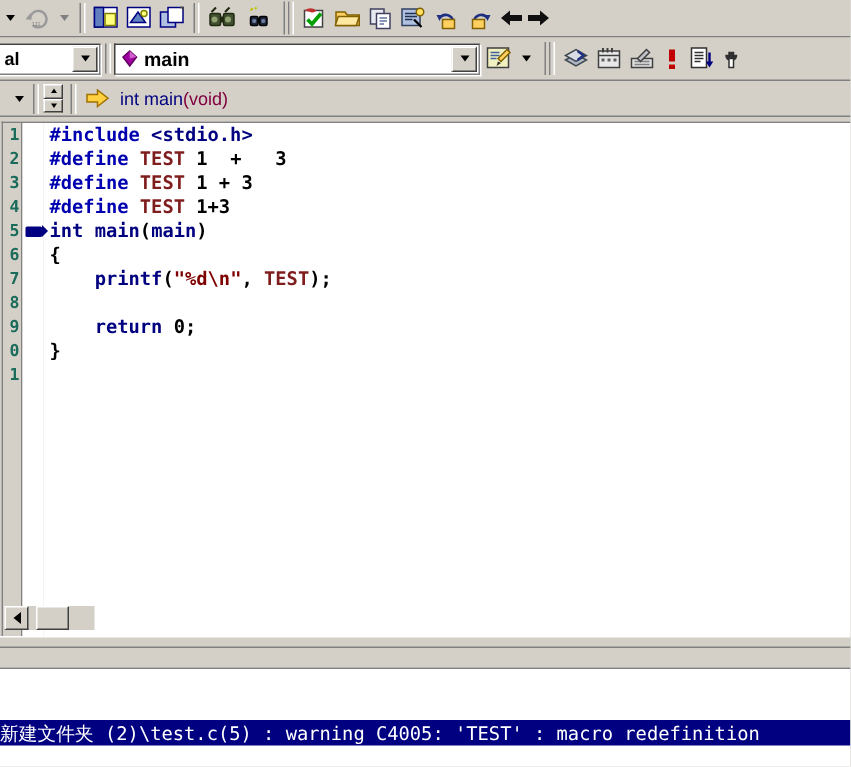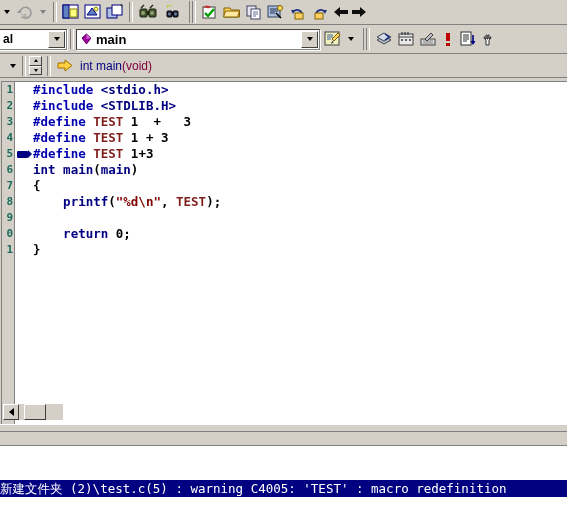--- a/index.html
+++ b/index.html
@@ -445,21 +445,20 @@
           <div class="gline">7</div>
           <div class="gline">8</div>
           <div class="gline">9</div>
           <div class="gline">0</div>
           <div class="gline">1</div>
         </div>
       <div class="marginbar"></div>
 
       <div class="code" id="codearea">
           <div class="cline"><span class="t-pp">#include </span><span class="t-ang">&lt;stdio.h&gt;</span></div>
-          <div class="cline"><span class="t-pp">#include </span><span class="t-ang">&lt;STDLIB.H&gt;</span></div>
           <div class="cline"><span class="t-pp">#define </span><span class="t-macro">TEST</span><span class="t-num"> 1  +   3</span></div>
           <div class="cline"><span class="t-pp">#define </span><span class="t-macro">TEST</span><span class="t-num"> 1 + 3</span></div>
           <div class="cline"><span class="t-pp">#define </span><span class="t-macro">TEST</span><span class="t-num"> 1+3</span></div>
           <div class="cline"><span class="t-kw">int </span><span class="t-id">main</span><span class="t-pl">(</span><span class="t-kw">main</span><span class="t-pl">)</span></div>
           <div class="cline"><span class="t-pl">{</span></div>
           <div class="cline"><span class="t-id">    printf</span><span class="t-pl">(</span><span class="t-str">"%d\n"</span><span class="t-pl">, </span><span class="t-macro">TEST</span><span class="t-pl">);</span></div>
           <div class="cline">&nbsp;</div>
           <div class="cline"><span class="t-kw">    return </span><span class="t-num">0</span><span class="t-pl">;</span></div>
           <div class="cline"><span class="t-pl">}</span></div>
         </div>

